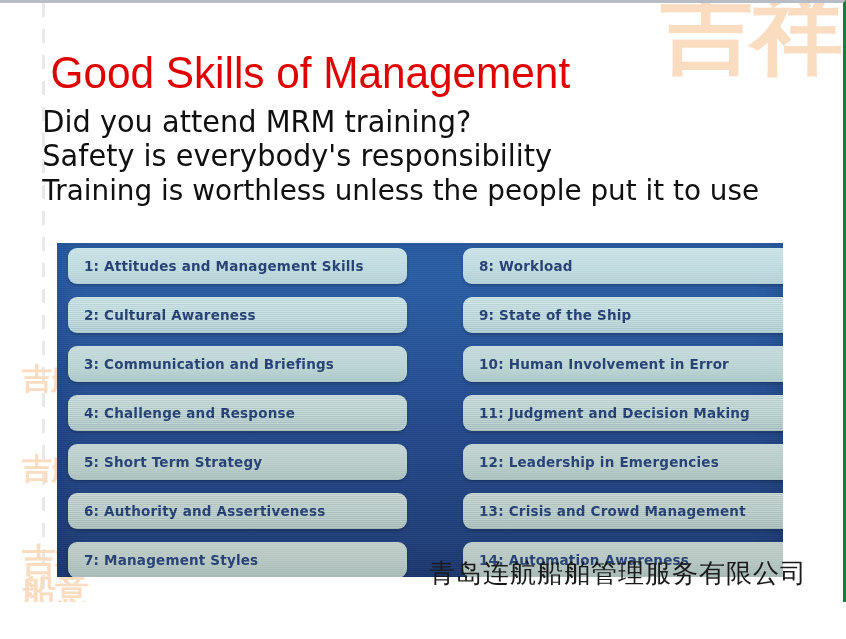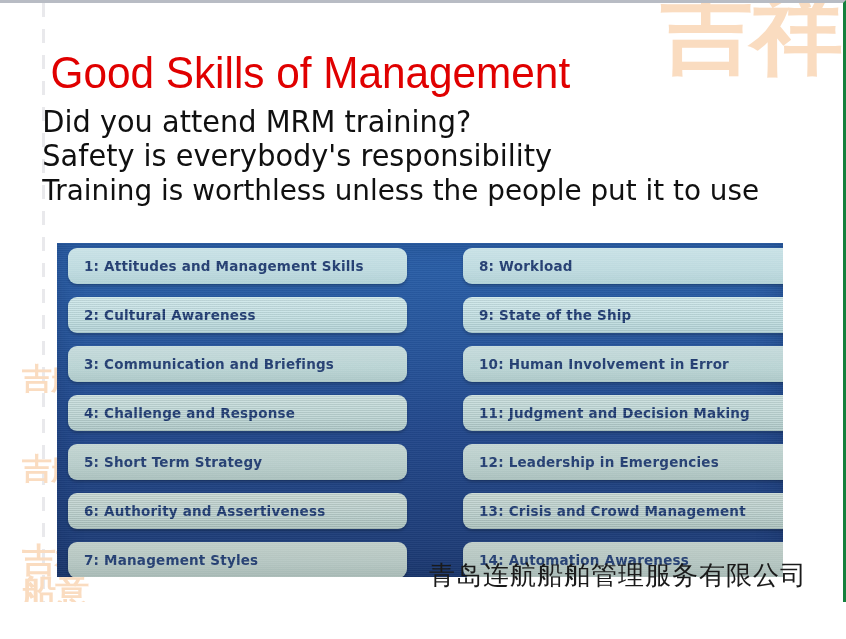--- a/index.html
+++ b/index.html
@@ -167,21 +167,21 @@
   .tone-4 { background: linear-gradient(to bottom, #c8dbd8 0%, #bbd2cf 60%, #adc5c2 100%); }
   .tone-5 { background: linear-gradient(to bottom, #c6d7d3 0%, #b9cecb 60%, #abc1bd 100%); }
   .tone-6 { background: linear-gradient(to bottom, #c4d3ce 0%, #b7cac5 60%, #a9bdb8 100%); }
 
   
   #company-name {
     position: absolute;
     right: 36px;
     bottom: 12px;
     z-index: 5;
-    font-family: Liberation Sans, sans-serif;
+    font-family: Liberation Mono, monospace;
     font-size: 26px;
     line-height: 30px;
     color: #1a1a1a;
     letter-spacing: 1px;
     white-space: nowrap;
   }
 </style>
 </head>
 <body>
 

